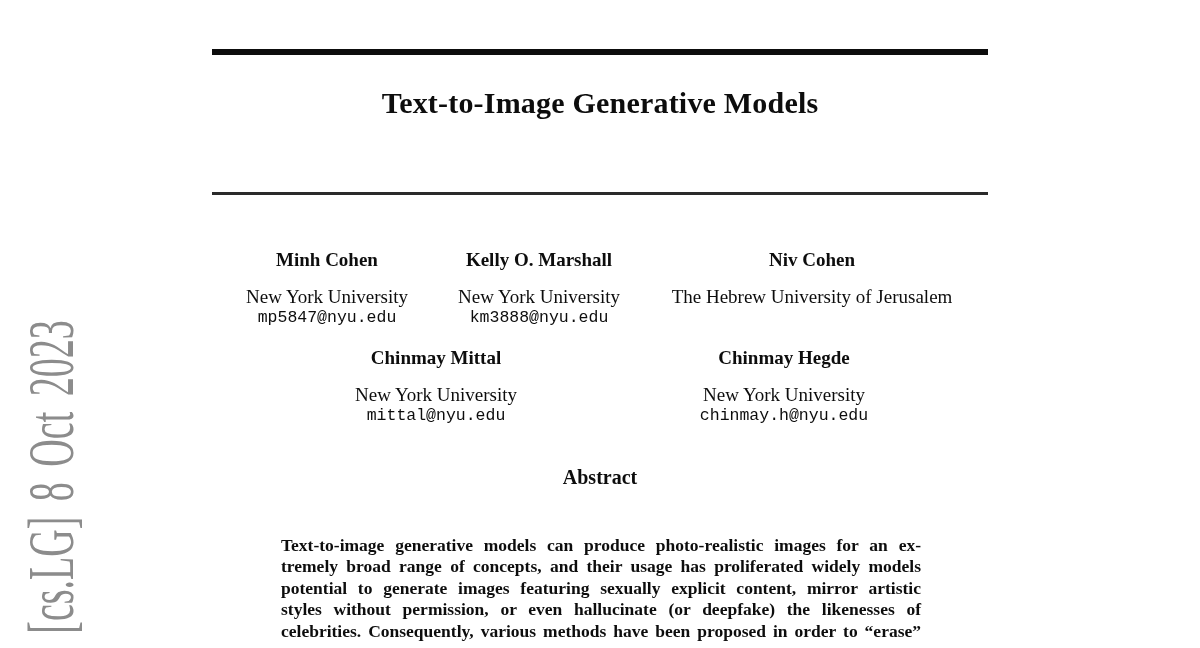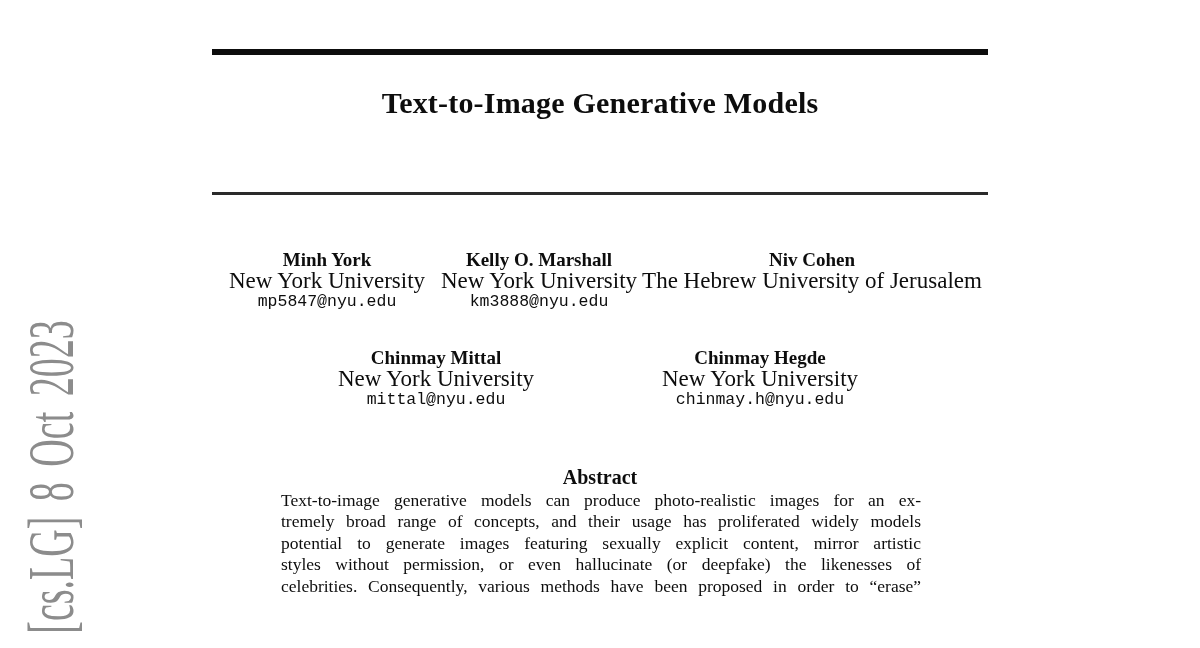--- a/index.html
+++ b/index.html
@@ -50,41 +50,42 @@
     letter-spacing: 0.2px;
   }
 
   .author-block {
     position: absolute;
     transform: translateX(-50%);
     text-align: center;
     white-space: nowrap;
   }
   .author-name   { font-size: 19px; font-weight: 700; line-height: 21px; }
-  .author-affil  { font-size: 23px; line-height: 21px; }
+  .author-affil  { font-size: 19px; line-height: 21px; margin-top: 16px; }
   .author-email  {
     font-family: "Liberation Mono", "DejaVu Sans Mono", monospace;
     font-size: 16.5px;
     line-height: 22px;
   }
 
   .abstract-heading {
     position: absolute;
     left: 212px; top: 466px;
     width: 776px;
     text-align: center;
     font-weight: 700;
     font-size: 20px;
   }
 
   .abstract-body {
     position: absolute;
-    left: 281px; top: 490px;
+    left: 281px; top: 535px;
     width: 640px;
     font-size: 17.5px;
+    font-weight: bold;
   }
   .abstract-line {
     height: 21.4px;
     line-height: 21.4px;
     text-align: justify;
     text-align-last: justify;
     white-space: normal;
   }
 </style>
 </head>
@@ -96,21 +97,21 @@
 
   <div class="rule-thick"></div>
 
   <div class="paper-title">
     <div>Text-to-Image Generative Models</div>
   </div>
 
   <div class="rule-thin"></div>
 
   <div class="author-block" style="left:327px; top:249px;">
-    <div class="author-name">Minh York</div>
+    <div class="author-name">Minh Cohen</div>
     <div class="author-affil">New York University</div>
     <div class="author-email">mp5847@nyu.edu</div>
   </div>
 
   <div class="author-block" style="left:539px; top:249px;">
     <div class="author-name">Kelly O. Marshall</div>
     <div class="author-affil">New York University</div>
     <div class="author-email">km3888@nyu.edu</div>
   </div>
 
@@ -118,21 +119,21 @@
     <div class="author-name">Niv Cohen</div>
     <div class="author-affil">The Hebrew University of Jerusalem</div>
   </div>
 
   <div class="author-block" style="left:436px; top:347px;">
     <div class="author-name">Chinmay Mittal</div>
     <div class="author-affil">New York University</div>
     <div class="author-email">mittal@nyu.edu</div>
   </div>
 
-  <div class="author-block" style="left:760px; top:347px;">
+  <div class="author-block" style="left:784px; top:347px;">
     <div class="author-name">Chinmay Hegde</div>
     <div class="author-affil">New York University</div>
     <div class="author-email">chinmay.h@nyu.edu</div>
   </div>
 
   <div class="abstract-heading">Abstract</div>
 
   <div class="abstract-body">
     <div class="abstract-line">Text-to-image generative models can produce photo-realistic images for an ex-</div>
     <div class="abstract-line">tremely broad range of concepts, and their usage has proliferated widely models</div>

